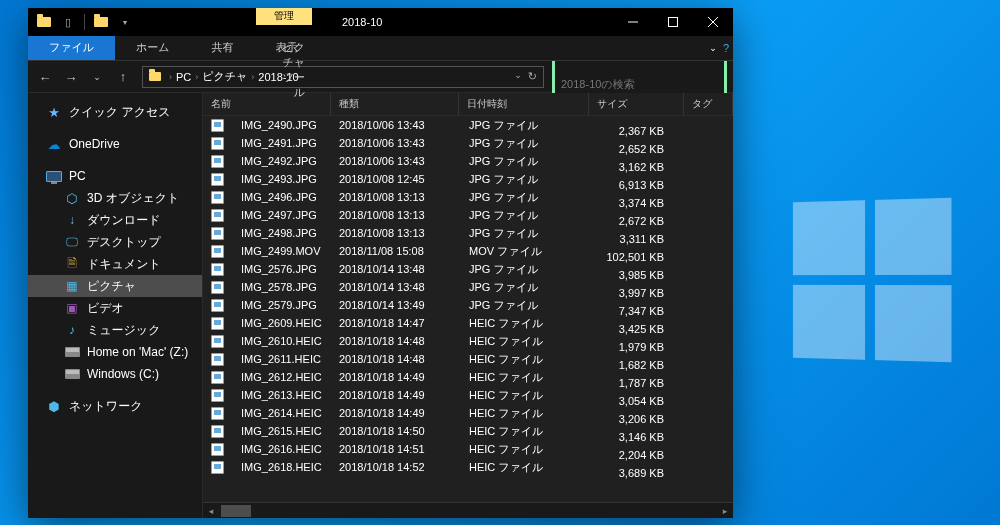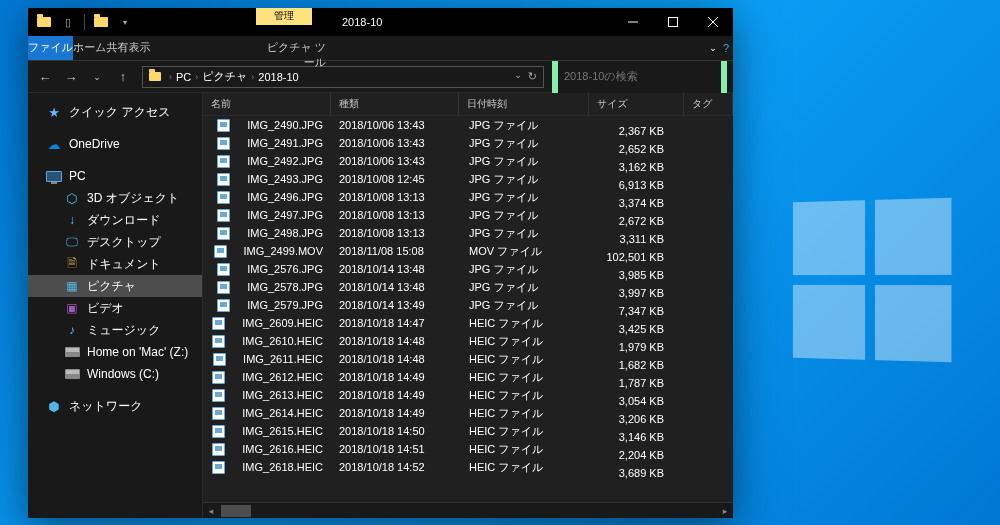--- a/index.html
+++ b/index.html
@@ -12,31 +12,31 @@
 .ti { width: 20px; height: 20px; display: flex; align-items: center; justify-content: center; font-size: 11px;}
 .fold-ico { width:14px; height:10px; background:#ffd76a; border-radius:1px; position:relative;}
 .fold-ico:before { content:''; position:absolute; top:-3px; left:0; width:6px; height:3px; background:#ffd76a; border-radius:1px 1px 0 0;}
 .tb-sep{ width:1px; height:16px; background:#444; margin:0 2px;}
 .tb-mgmt { position: absolute; left: 228px; top: 0; height: 17px; background: #ffe17d; color: #000; font-size: 10px; padding: 1px 18px; }
 .tb-title { position: absolute; left: 314px; font-size: 11px; color: #fff; }
 .tb-ctrls { position: absolute; right: 0; display: flex; }
 .tb-btn { width: 40px; height: 28px; display: flex; align-items: center; justify-content: center; color: #fff; font-size: 12px; }
 .tb-btn svg { width: 10px; height: 10px; }
 .ribbon { height: 25px; background: #191919; display: flex; align-items: stretch; border-bottom: 1px solid #333; position:relative;}
-.rtab { padding: 4px 0; font-size: 11px; color: #ccc; }
+.rtab { padding: 4px 21px; font-size: 11px; color: #ccc; }
 .rtab.file { background: #1976d2; color: #fff; }
 .rtab.tool { position:absolute; left:228px; width:70px; text-align:right;}
 .rib-right { position:absolute; right:4px; display:flex; align-items:center; gap:6px; height:100%;}
 .rib-right span{ font-size:11px;}
 .navbar { height: 32px; background: #191919; display: flex; align-items: center; padding: 0 6px; gap: 4px; border-bottom: 1px solid #2a2a2a;}
 .nav-btn { width: 22px; height: 22px; display: flex; align-items: center; justify-content: center; color: #ccc; font-size: 13px;}
 .addr { flex: 1; height: 22px; background: #191919; border: 1px solid #535353; display: flex; align-items: center; padding: 0 2px; font-size: 11px; gap: 2px; margin: 0 4px; }
 .addr .sep { color: #888; margin: 0 2px; font-size:9px;}
 .addr-end { margin-left:auto; display:flex; gap:6px; padding-right:4px; color:#aaa;}
-.search { width: 175px; height: 22px; background: #191919; border: 6px solid #86efac; display:flex; align-items:center; padding: 16px 6px; font-size: 11px; color: #777; }
+.search { width: 175px; height: 22px; background: #191919; border: 3px solid #86efac; display:flex; padding: 16px 6px; font-size: 11px; color: #777; }
 .body { flex: 1; display: flex; overflow: hidden; }
 .nav-tree { width: 175px; background: #191919; padding: 8px 0; font-size: 12px; overflow-y: auto; border-right: 1px solid #2a2a2a;}
 .tree-item { display: flex; align-items: center; height: 22px; padding-left: 18px; gap: 7px; color: #fff; }
 .tree-item.child { padding-left: 36px; }
 .tree-item.sel { background: #4d4d4d; }
 .tree-sep { height: 10px; }
 .tico { width: 16px; height: 14px; flex-shrink: 0; display: flex; align-items: center; justify-content: center;}
 .ico-star { color:#6bb8ff; font-size:13px;}
 .ico-cloud { color:#0a84d8; font-size:13px;}
 .ico-pc { width:16px; height:11px; border:1px solid #5aa8e0; background:#2a5278; border-radius:1px; position:relative;}
@@ -55,21 +55,21 @@
 .fhead { height: 23px; display: flex; font-size: 10px; color: #ccc; border-bottom: 1px solid #2a2a2a; flex-shrink:0;}
 .fh { padding: 4px 8px; border-right: 1px solid #333; }
 .fh.name { width: 128px; }
 .fh.date { width: 130px; }
 .fh.type { width: 128px; }
 .fh.size { width: 95px; }
 .fh.tag { flex:1; }
 .flist { flex: 1; overflow-y: hidden; position:relative;}
 .frow { display: flex; height: 18px; font-size: 11px; color: #fff; align-items: center; }
 .fc { padding: 0 8px; white-space: nowrap; overflow: hidden; }
-.fc.name { width: 128px; display: flex; align-items: center; gap: 17px; justify-content: flex-end; }
+.fc.name { width: 128px; display: flex; align-items: center; gap: 17px; }
 .fc.date { width: 130px; }
 .fc.type { width: 128px; }
 .fc.size { width: 95px; text-align: right; padding-right: 20px; margin-top: 12px;}
 .fico { width: 13px; height: 13px; background: #fff; border: 1px solid #6aa8d8; border-radius: 1px; flex-shrink: 0; position:relative;}
 .fico:before { content:''; position:absolute; top:2px; left:2px; right:2px; height:5px; background:#6aa8d8;}
 .scrollbar-h { height: 16px; background: #191919; border-top: 1px solid #333; display: flex; align-items: center;}
 .sb-track { flex: 1; height: 100%; position: relative; }
 .sb-thumb { position: absolute; left: 2px; width: 30px; height: 12px; top: 2px; background: #4d4d4d; }
 .sb-btn { width: 16px; height: 16px; display: flex; align-items: center; justify-content: center; color: #888; font-size: 9px;}
 </style>

